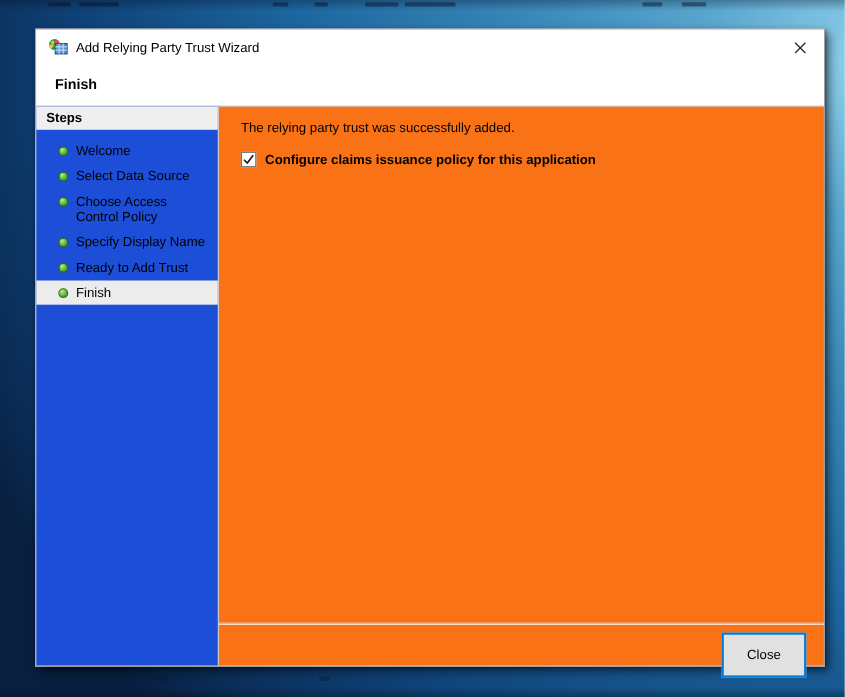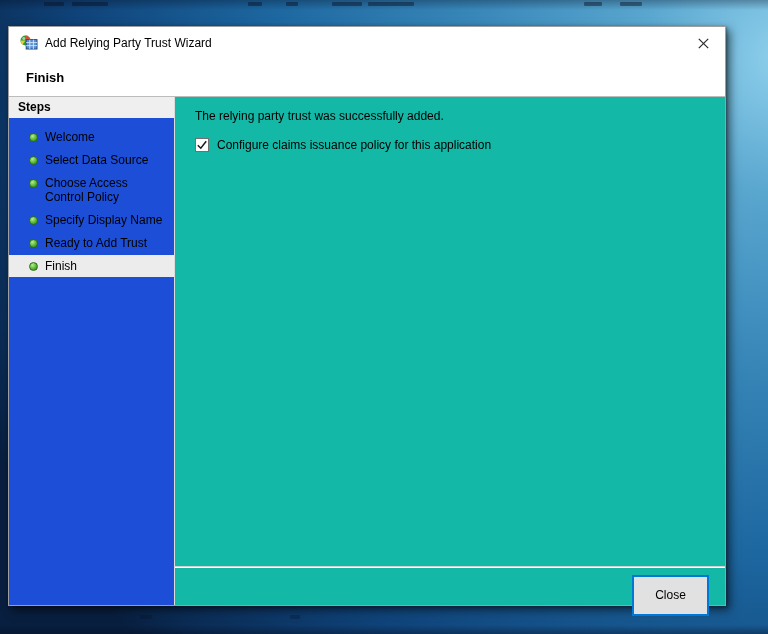--- a/index.html
+++ b/index.html
@@ -23,21 +23,21 @@
     position: absolute;
     height: 4px;
     background: rgba(8,16,36,0.45);
     filter: blur(0.6px);
     border-radius: 1px;
   }
 
   
   .dialog {
     position: absolute;
-    left: 8px; top: 26px;
+    left: 32px; top: 26px;
     width: 718px; height: 580px;
     background: #ffffff;
     border: 1px solid #9e9e9e;
     box-shadow: 4px 4px 9px rgba(0,0,0,0.55), 1px 1px 3px rgba(0,0,0,0.35);
     display: flex;
     flex-direction: column;
   }
   .titlebar {
     height: 32px;
     display: flex;
@@ -115,37 +115,38 @@
   }
   .step-label {
     font-size: 12px;
     color: #000000;
     line-height: 14px;
   }
 
   
   .content {
     flex: 1;
-    background: #14b8a6;
+    background: #f97316;
     display: flex;
     flex-direction: column;
     min-width: 0;
   }
   .content-main {
     flex: 1;
     padding: 12px 20px;
   }
   .result-message {
     font-size: 12px;
     color: #000000;
   }
   .checkbox-row {
     margin-top: 15px;
     display: flex;
     align-items: center;
+    font-weight: bold;
   }
   .checkbox {
     width: 14px; height: 14px;
     background: #ffffff;
     border: 1px solid #707070;
     margin-right: 8px;
     flex: none;
     display: flex; align-items: center; justify-content: center;
   }
   .checkbox svg { display: none; }

